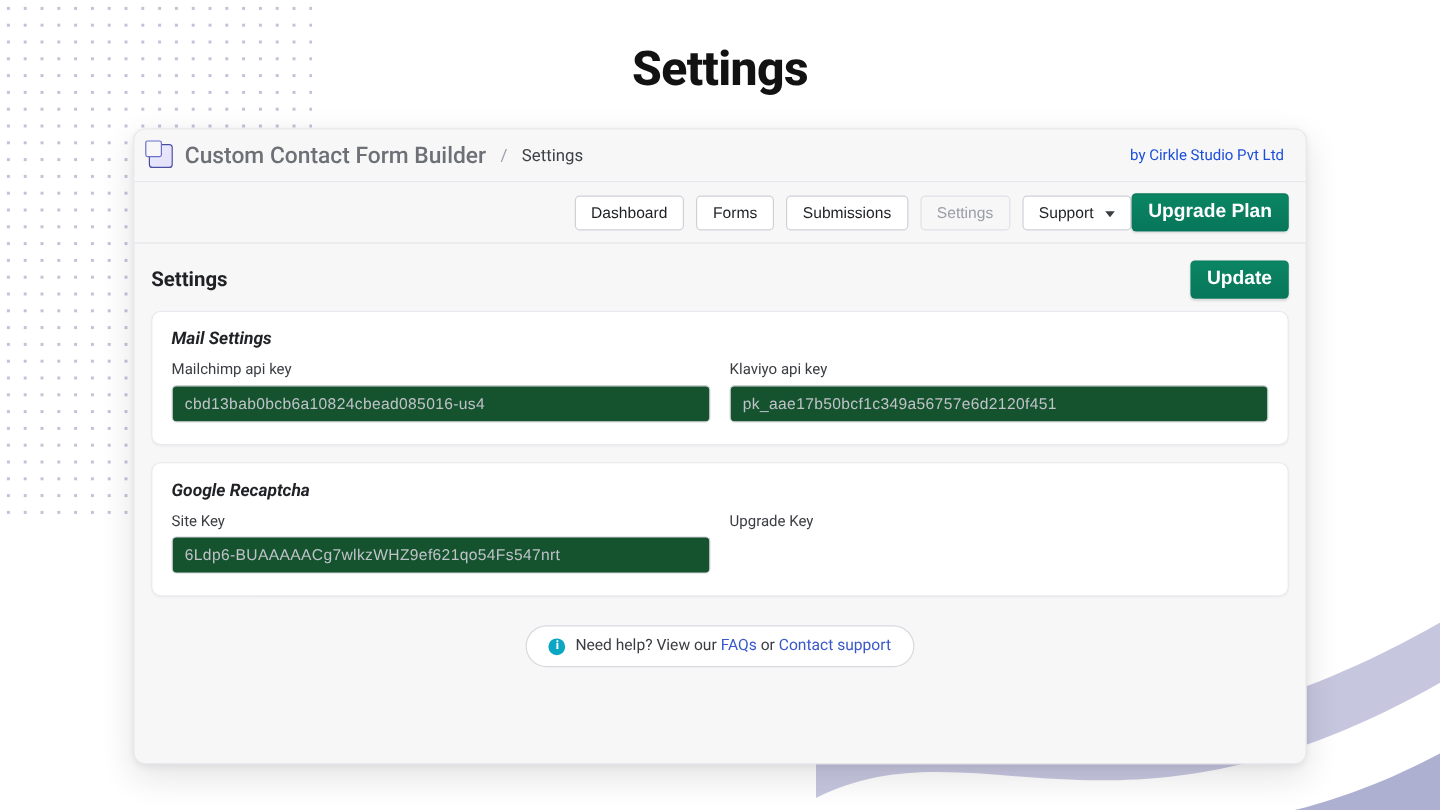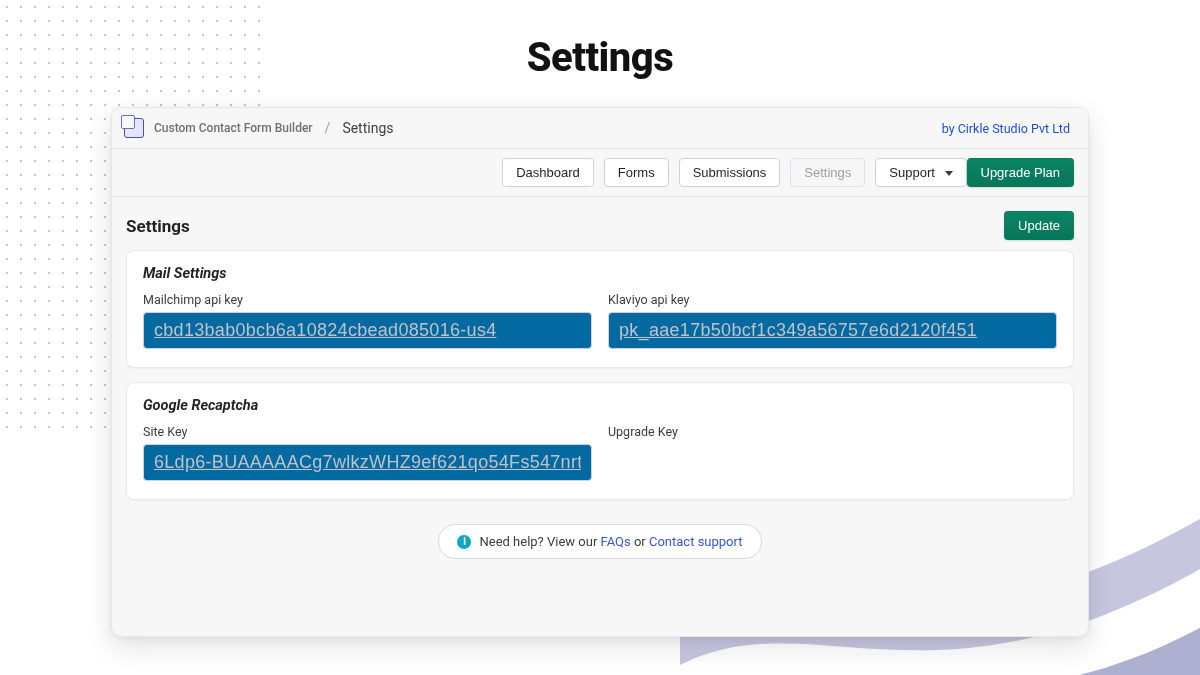--- a/index.html
+++ b/index.html
@@ -53,21 +53,21 @@
     padding: 10px 18px 10px 12px;
     border-bottom: 1px solid #e3e4e8;
     background: #f7f7f8;
   }
   .app-header-left { display: flex; align-items: center; gap: 10px; }
   .app-logo {
     width: 20px; height: 20px; border: 1.5px solid #4a4ea3; border-radius: 3px; position: relative;
     background: linear-gradient(135deg, #ecebff 0%, #e2e0fb 100%);
   }
   .app-logo::after { content: ""; position: absolute; width: 12px; height: 12px; border: 1.2px solid #6a6fca; border-radius: 2px; top: -4px; left: -4px; background: #f7f7f8; }
-  .app-name { font-size: 12px; color: #6d7076; font-weight: 500; }
+  .app-name { font-size: 19px; color: #6d7076; font-weight: 500; }
   .breadcrumb-sep { color: #9ba0a8; font-size: 14px; margin: 0 2px; }
   .breadcrumb-current { font-size: 14px; color: #3d4045; }
   .app-byline { font-size: 12.5px; color: #1d4ed8; }
 
   
   .tabbar {
     display: flex;
     align-items: center;
     justify-content: flex-end;
     padding: 9px 14px;
@@ -99,22 +99,22 @@
     border-top: 5px solid #3a3d42;
     vertical-align: middle;
   }
   .btn-primary {
     background: #0a7b5b;
     background: linear-gradient(#0b8663, #07765a);
     color: #fff;
     border: none;
     border-radius: 4px;
     padding: 7px 14px;
-    font-size: 13px;
-    font-weight: 400;
+    font-size: 16px;
+    font-weight: 700;
     cursor: pointer;
     box-shadow: 0 1px 0 rgba(0,0,0,0.1) inset, 0 1px 2px rgba(0,0,0,0.12);
   }
 
   
   .section-header {
     display: flex; align-items: center; justify-content: space-between;
     padding: 14px 14px 10px 14px;
   }
   .section-title { font-size: 17px; font-weight: 700; color: #1f2125; }
@@ -130,26 +130,25 @@
   }
   .card-title { font-size: 14.5px; font-weight: 700; color: #1f2125; margin-bottom: 10px; font-style: italic; }
   .field-row { display: flex; gap: 16px; }
   .field { flex: 1; display: flex; flex-direction: column; gap: 5px; }
   .field-label { font-size: 12.5px; color: #3a3d42; }
   .field-input {
     width: 100%;
     border: 1px solid #cfd1d7;
     border-radius: 4px;
     padding: 7px 10px;
-    font-size: 18px;
+    font-size: 13px;
     color: #bfc2c9;
-    background: #0369a1;
+    background: #14532d;
     letter-spacing: 0.3px;
     filter: blur(0.6px);
-    text-decoration: underline;
   }
 
   
   .help-pill {
     margin: 24px auto 0 auto;
     width: fit-content;
     display: flex; align-items: center; gap: 8px;
     border: 1px solid #d7d9df;
     border-radius: 999px;
     padding: 9px 18px;

